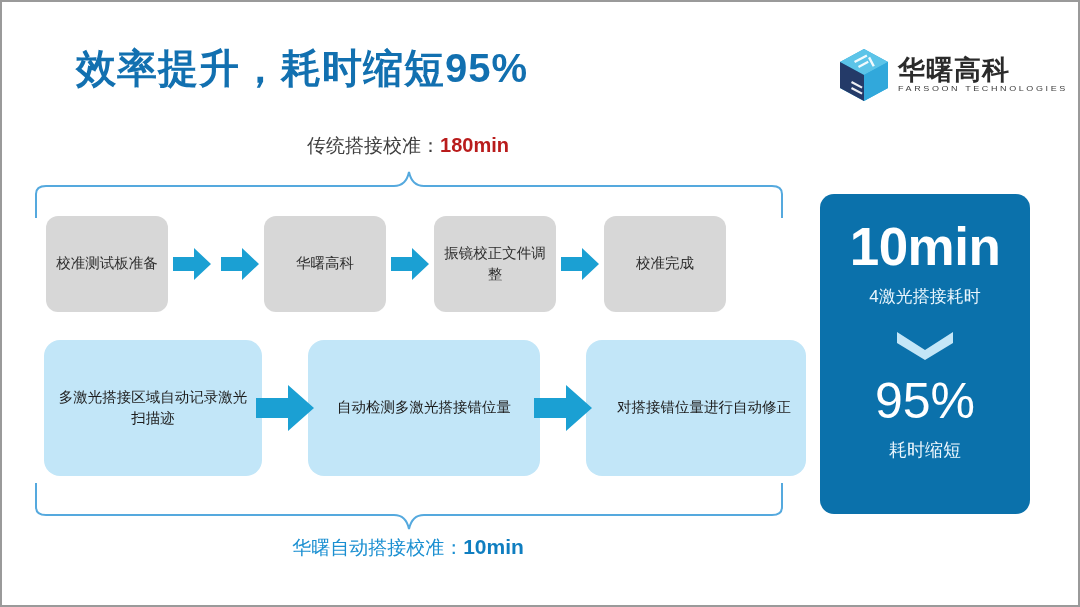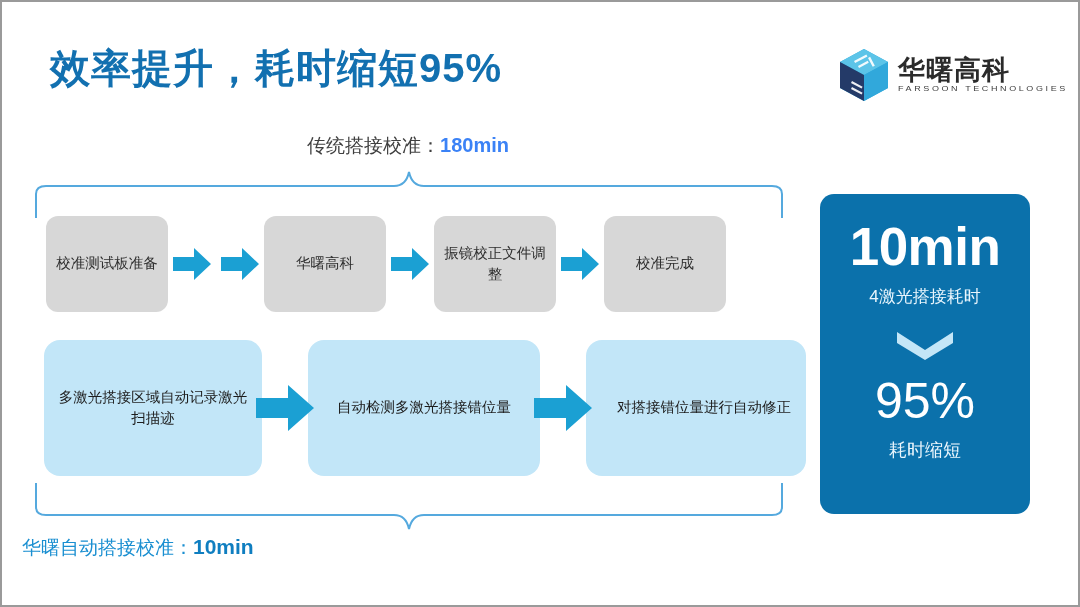--- a/index.html
+++ b/index.html
@@ -18,21 +18,21 @@
     height: 607px;
     background: #ffffff;
     box-sizing: border-box;
     border: 2px solid #9a9a9a;
     overflow: hidden;
   }
 
   
   .page-title {
     position: absolute;
-    left: 48px;
+    left: 74px;
     top: 44px;
     font-size: 40px;
     font-weight: bold;
     color: #1270b0;
     letter-spacing: 1px;
     white-space: nowrap;
     line-height: 1.1;
   }
 
   
@@ -79,35 +79,34 @@
     left: 0;
     top: 131px;
     width: 812px;
     text-align: center;
     font-size: 19px;
     color: #3f3f3f;
     white-space: nowrap;
   }
   .top-caption .val {
     font-weight: bold;
-    color: #3b82f6;
+    color: #b91c1c;
     font-size: 20px;
   }
 
   
   .bottom-caption {
     position: absolute;
     left: 0;
     top: 533px;
     width: 812px;
-    text-align: left;
+    text-align: center;
     font-size: 19px;
     color: #1a8fd1;
     white-space: nowrap;
-    margin-left: 20px;
   }
   .bottom-caption .val {
     font-weight: bold;
     color: #0f7ec0;
     font-size: 21px;
   }
 
   
   .brace {
     position: absolute;

